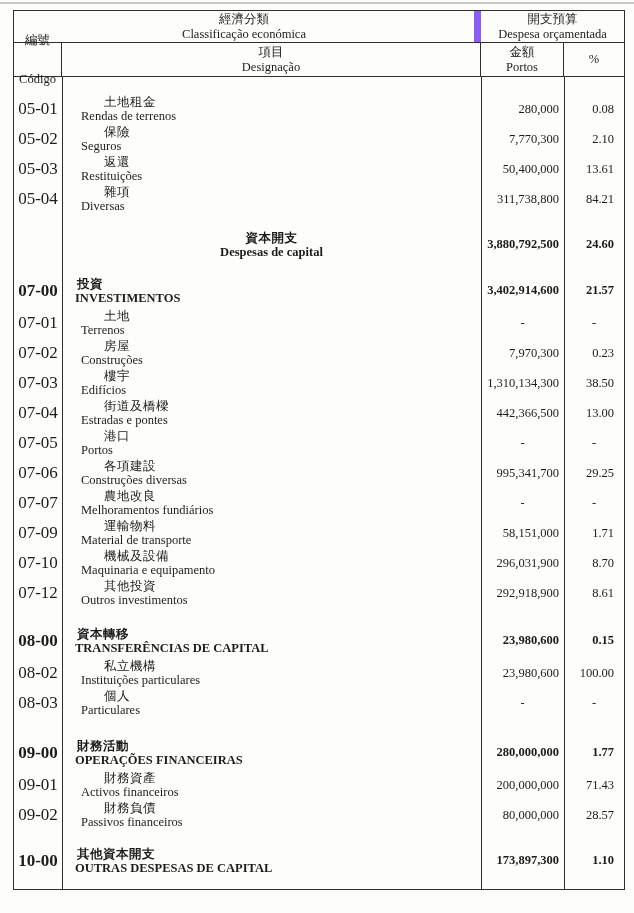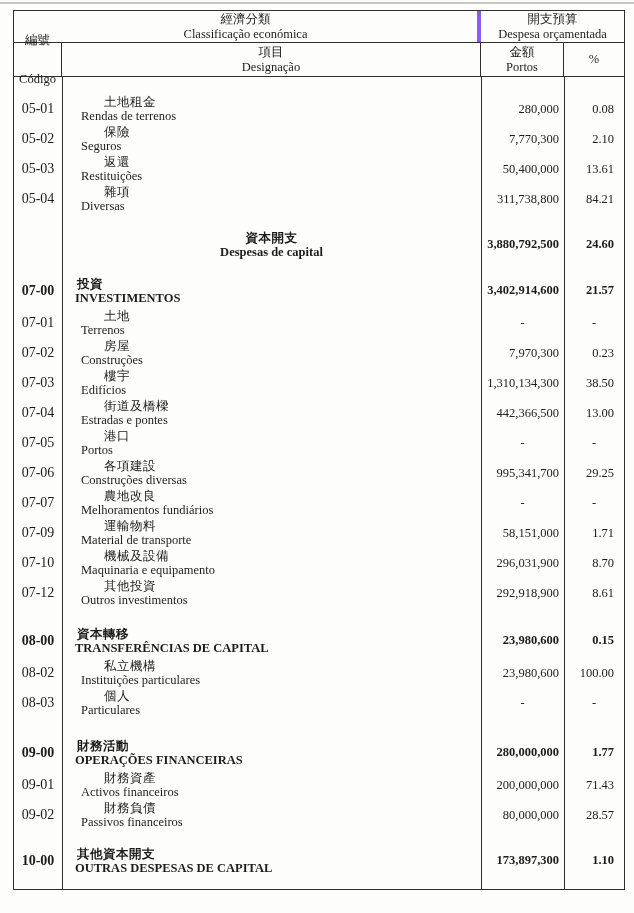--- a/index.html
+++ b/index.html
@@ -22,42 +22,42 @@
   }
 
   
   .hrow{display:flex;border-bottom:1px solid #2e2e2e;box-sizing:border-box;}
   .hrow1{height:32px;}
   .hrow2{height:34px;}
   .hcell{
     display:flex;flex-direction:column;justify-content:center;align-items:center;
     box-sizing:border-box;font-size:12.5px;line-height:14.5px;text-align:center;
   }
-  .hc-group1{width:467px;border-right:4px solid #8b5cf6;}
+  .hc-group1{width:467px;border-right:7px solid #8b5cf6;}
   .hc-group2{flex:1;}
   .hc-code{width:48px;border-right:1px solid #2e2e2e;gap:24px;}
   .hc-desig{width:419px;border-right:1px solid #2e2e2e;}
   .hc-value{width:83px;border-right:1px solid #2e2e2e;}
   .hc-pct{flex:1;}
 
   
   .tbody{position:relative;flex:1;overflow:hidden;}
   .vline{position:absolute;top:0;bottom:0;width:1px;background:#2e2e2e;}
   .vline-1{left:48px;}
   .vline-2{left:467px;}
   .vline-3{left:550px;}
 
   .row{display:flex;box-sizing:border-box;}
   .r-item{height:30px;}
   .r-section{height:35px;font-weight:bold;}
   .r-title{height:37px;font-weight:bold;}
 
   .c-code{
     width:48px;display:flex;align-items:center;justify-content:center;
-    font-size:14px;box-sizing:border-box;
+    font-size:17px;box-sizing:border-box;
   }
   .c-desig{
     width:419px;display:flex;flex-direction:column;justify-content:center;
     font-size:12.5px;line-height:14px;box-sizing:border-box;
   }
   .r-item .c-desig{padding-left:19px;}
   .r-section .c-desig{padding-left:13px;}
   .r-title .c-desig{padding-left:0;text-align:center;}
   .zh-line{letter-spacing:.5px;}
   .r-item .zh-line{margin-left:23px;font-family:Liberation Serif, serif;}

